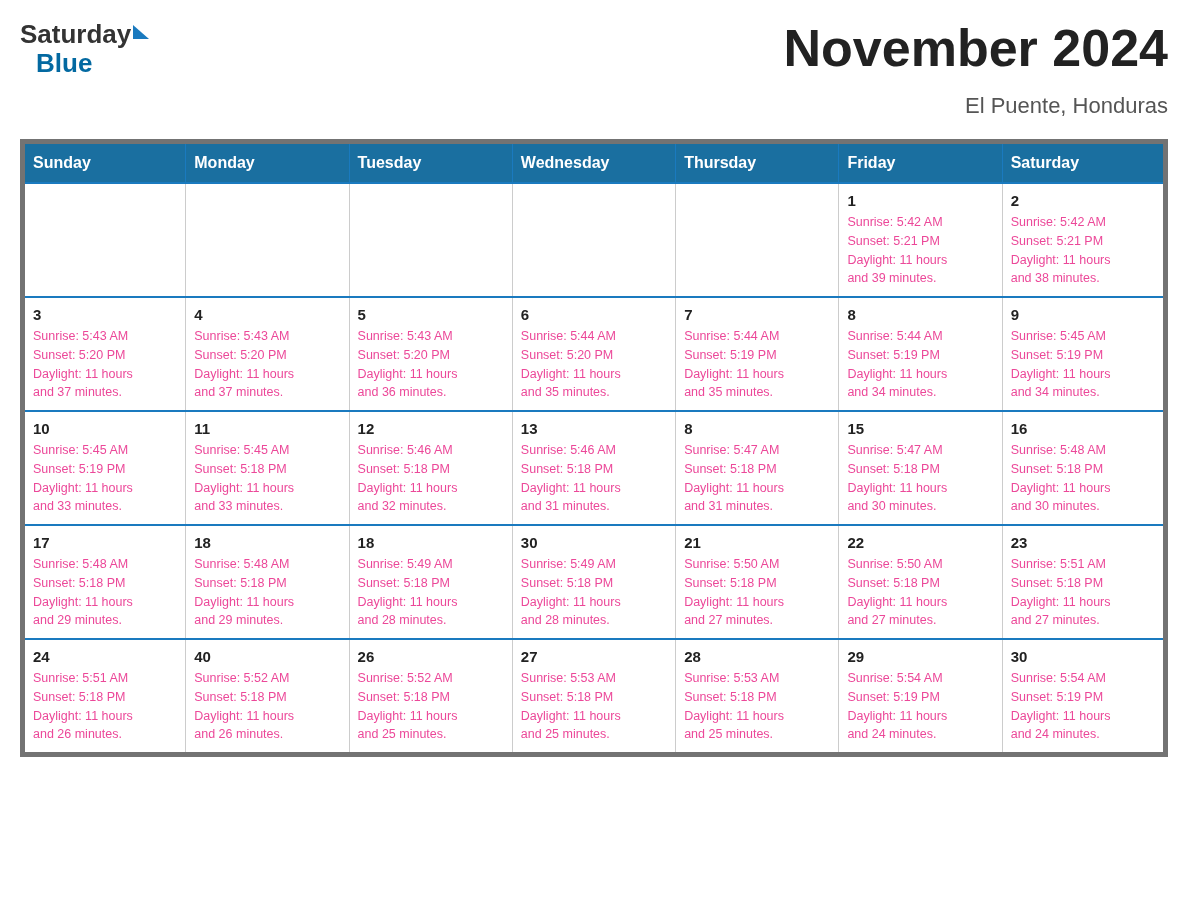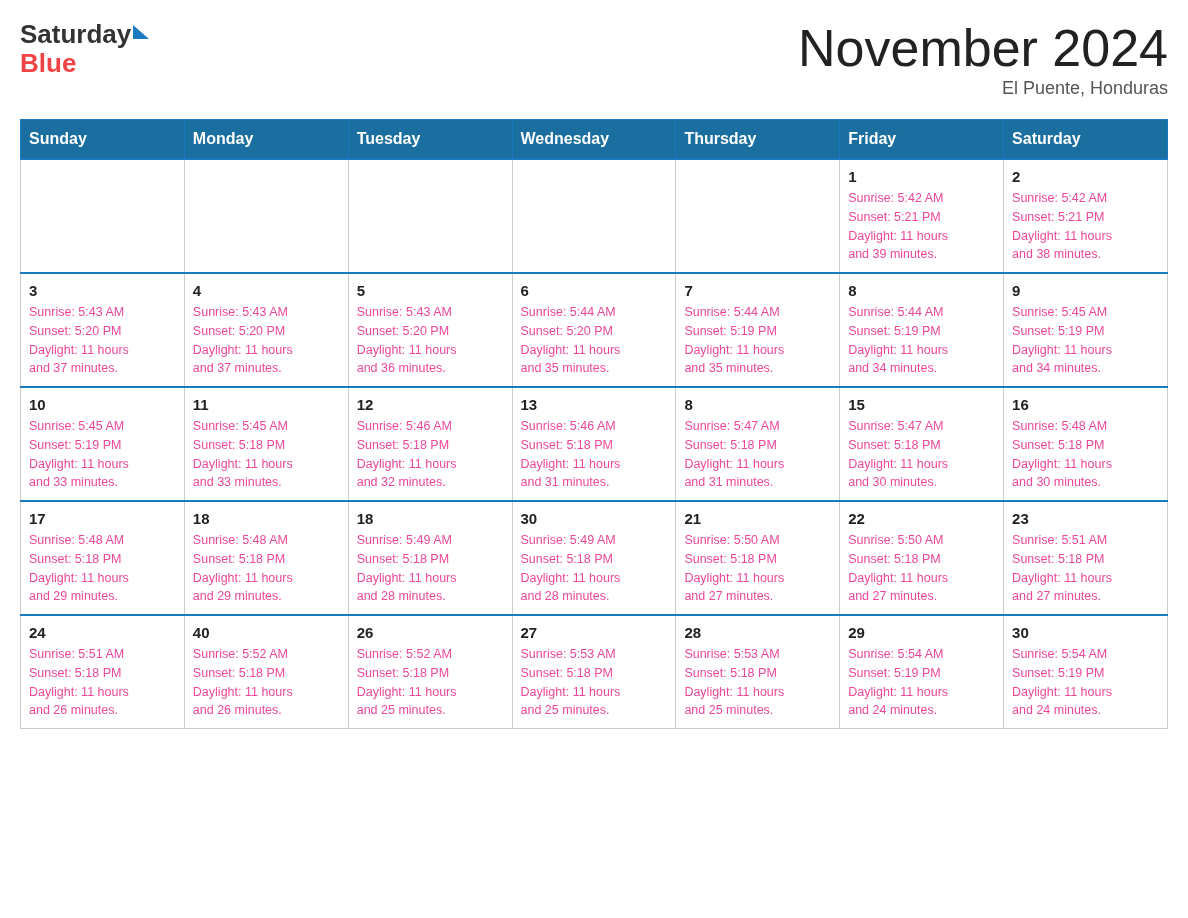--- a/index.html
+++ b/index.html
@@ -22,33 +22,33 @@
       flex-direction: column;
       font-size: 22px;
       font-weight: bold;
       line-height: 1.1;
     }
     .title-section {
       text-align: right;
     }
     .month-title {
       font-size: 52px;
-      font-weight: normal;
+      font-weight: bold;
       color: #222;
       line-height: 1.1;
     }
     .location {
-      font-size: 18px;
+      font-size: 22px;
       color: #555;
-      margin-top: 1px;
+      margin-top: 16px;
     }
     .calendar {
       width: 100%;
       border-collapse: collapse;
-      border: 1px solid #737373;
+      border: 5px solid #737373;
     }
     .calendar thead tr {
       background-color: #1a6fa0;
     }
     .calendar thead th {
       color: #fff;
       font-size: 16px;
       font-weight: bold;
       padding: 10px 8px;
       text-align: left;
@@ -99,22 +99,22 @@
       border-style: solid;
       border-width: 14px 0 0 16px;
       border-color: transparent transparent transparent #1a7abf;
       margin-left: 2px;
       position: relative;
       top: -2px;
     }
     .logo-text-blue {
       font-size: 26px;
       font-weight: bold;
-      color: #ef4444;
-      margin-left: 0;
+      color: #0369a1;
+      margin-left: 16px;
     }
   </style>
 </head>
 <body>
 
 <div class="header">
   <div class="logo">
     <div class="logo-row">
       <span class="logo-text-general">Saturday</span>
       <span class="logo-arrow"></span>

